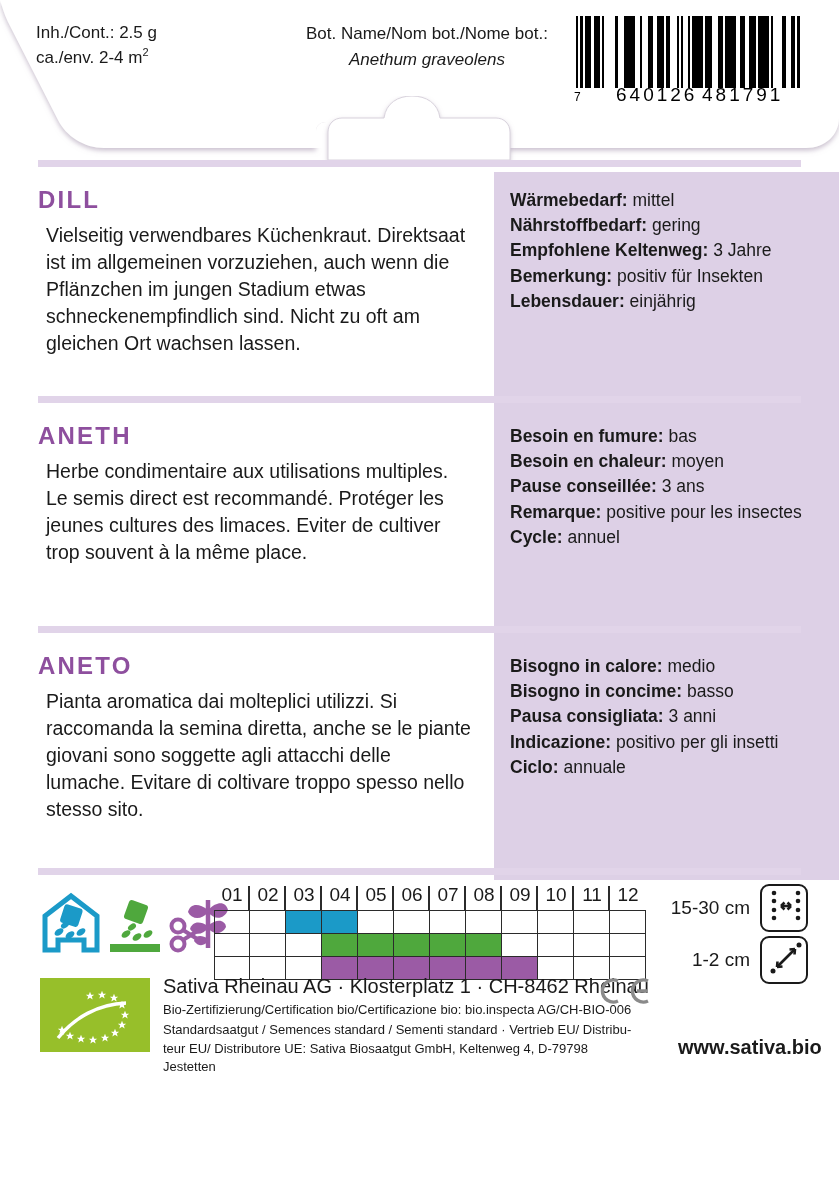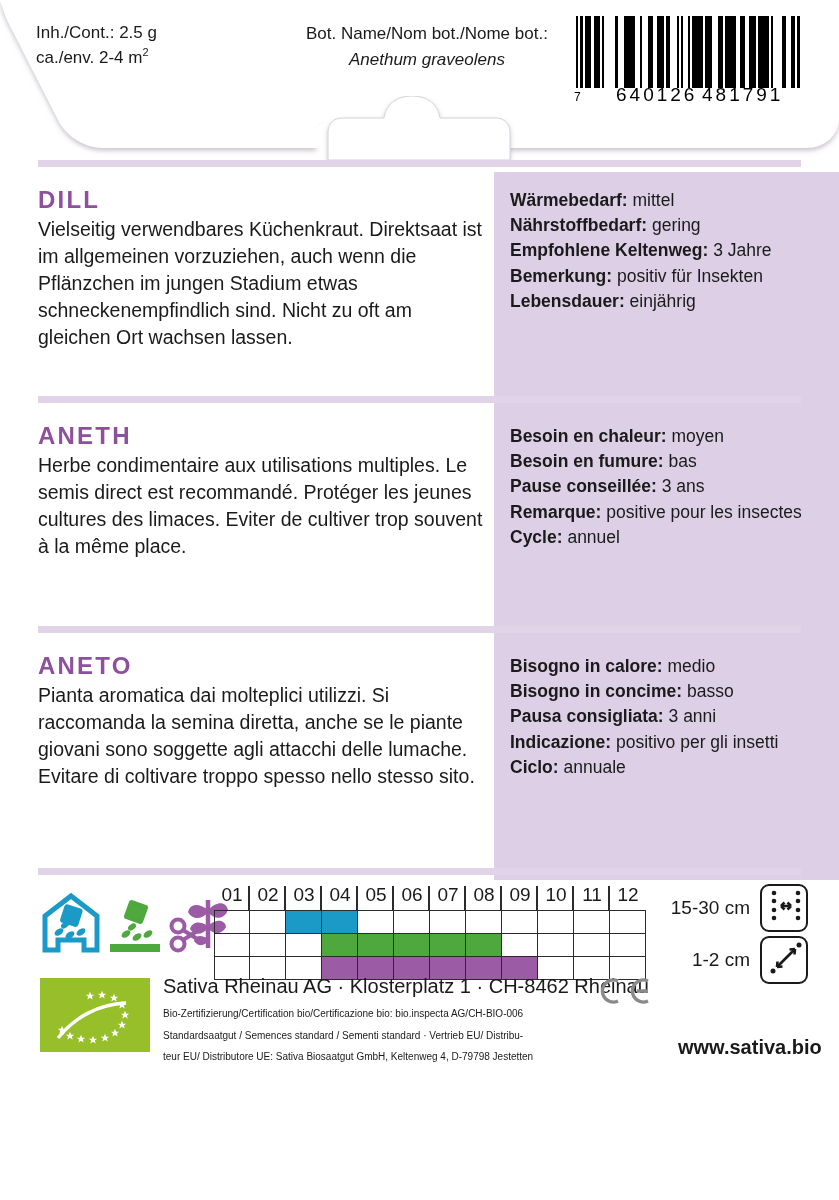--- a/index.html
+++ b/index.html
@@ -37,21 +37,21 @@
   
   .body-area{position:absolute;left:0;top:160px;width:839px;height:720px;}
   .purple-col{position:absolute;left:494px;top:12px;width:345px;height:708px;background:#ddd0e6;}
   .sections{position:absolute;left:0;top:0;width:839px;}
 
   .section{position:relative;width:839px;}
   .divider{position:absolute;left:38px;top:0;width:763px;height:7px;background:#e1d4e9;}
   .sec-left{position:absolute;left:38px;width:445px;}
   .sec-right{position:absolute;left:510px;width:320px;}
   .sec-title{color:#8e4f9e;font-weight:bold;font-size:24px;letter-spacing:2.2px;margin:0 0 2px 0;}
-  .sec-desc{color:#1a1a1a;font-size:19.5px;line-height:1.38;margin:0;}
+  .sec-desc{color:#1a1a1a;font-size:19.5px;line-height:1.38;margin:8px;}
   .attr{color:#1a1a1a;font-size:17.5px;line-height:1.44;margin:0;}
   .attr b{font-weight:bold;}
 
   
   .bottom{position:absolute;left:0;top:868px;width:839px;height:332px;}
   .bot-divider{position:absolute;left:38px;top:0;width:763px;height:7px;background:#e1d4e9;}
 
   .icons-row{position:absolute;left:40px;top:24px;width:180px;height:76px;}
   .icn{position:absolute;top:0;}
 
@@ -69,21 +69,21 @@
   .spacings{position:absolute;left:668px;top:18px;width:140px;text-align:right;}
   .sp-row{display:flex;align-items:center;justify-content:flex-end;height:44px;margin-bottom:8px;}
   .sp-label{font-size:19px;color:#1a1a1a;margin-right:10px;white-space:nowrap;}
   .sp-box{width:44px;height:44px;border:2.4px solid #1a1a1a;border-radius:9px;position:relative;background:#fff;}
 
   
   .footer{position:absolute;left:0;top:110px;width:839px;}
   .eu-logo{position:absolute;left:40px;top:0;width:110px;height:74px;background:#97bf2a;}
   .foot-text{position:absolute;left:163px;top:-4px;width:470px;}
   .foot-l1{font-size:20px;color:#1a1a1a;line-height:1.25;white-space:nowrap;}
-  .foot-small{font-size:10px;color:#1a1a1a;line-height:1.35;margin-top:8px;}
+  .foot-small{font-size:13px;color:#1a1a1a;line-height:1.35;margin-top:2px;}
   .ce{position:absolute;left:596px;top:-2px;width:64px;height:30px;}
   .site{position:absolute;left:678px;top:58px;font-size:20px;font-weight:bold;color:#1a1a1a;}
 </style>
 </head>
 <body>
 
 <div class="packet">
 
   <div class="flap">
     <svg width="839" height="165" viewBox="0 0 839 165">
@@ -208,22 +208,22 @@
             <p class="attr"><b>Lebensdauer:</b><span> einjährig</span></p>
           </div>
         </div>
         <div class="section" style="position: absolute; top: 236px; height: 230px;">
           <div class="divider"></div>
           <div class="sec-left" style="top: 26px;">
             <div class="sec-title">ANETH</div>
             <p class="sec-desc">Herbe condimentaire aux utilisations multiples. Le semis direct est recommandé. Protéger les jeunes cultures des limaces. Eviter de cultiver trop souvent à la même place.</p>
           </div>
           <div class="sec-right" style="top: 28px;">
+            <p class="attr"><b>Besoin en fumure:</b><span> bas</span></p>
             <p class="attr"><b>Besoin en chaleur:</b><span> moyen</span></p>
-            <p class="attr"><b>Besoin en fumure:</b><span> bas</span></p>
             <p class="attr"><b>Pause conseillée:</b><span> 3 ans</span></p>
             <p class="attr"><b>Remarque:</b><span> positive pour les insectes</span></p>
             <p class="attr"><b>Cycle:</b><span> annuel</span></p>
           </div>
         </div>
         <div class="section" style="position: absolute; top: 466px; height: 240px;">
           <div class="divider"></div>
           <div class="sec-left" style="top: 26px;">
             <div class="sec-title">ANETO</div>
             <p class="sec-desc">Pianta aromatica dai molteplici utilizzi. Si raccomanda la semina diretta, anche se le piante giovani sono soggette agli attacchi delle lumache. Evitare di coltivare troppo spesso nello stesso sito.</p>

